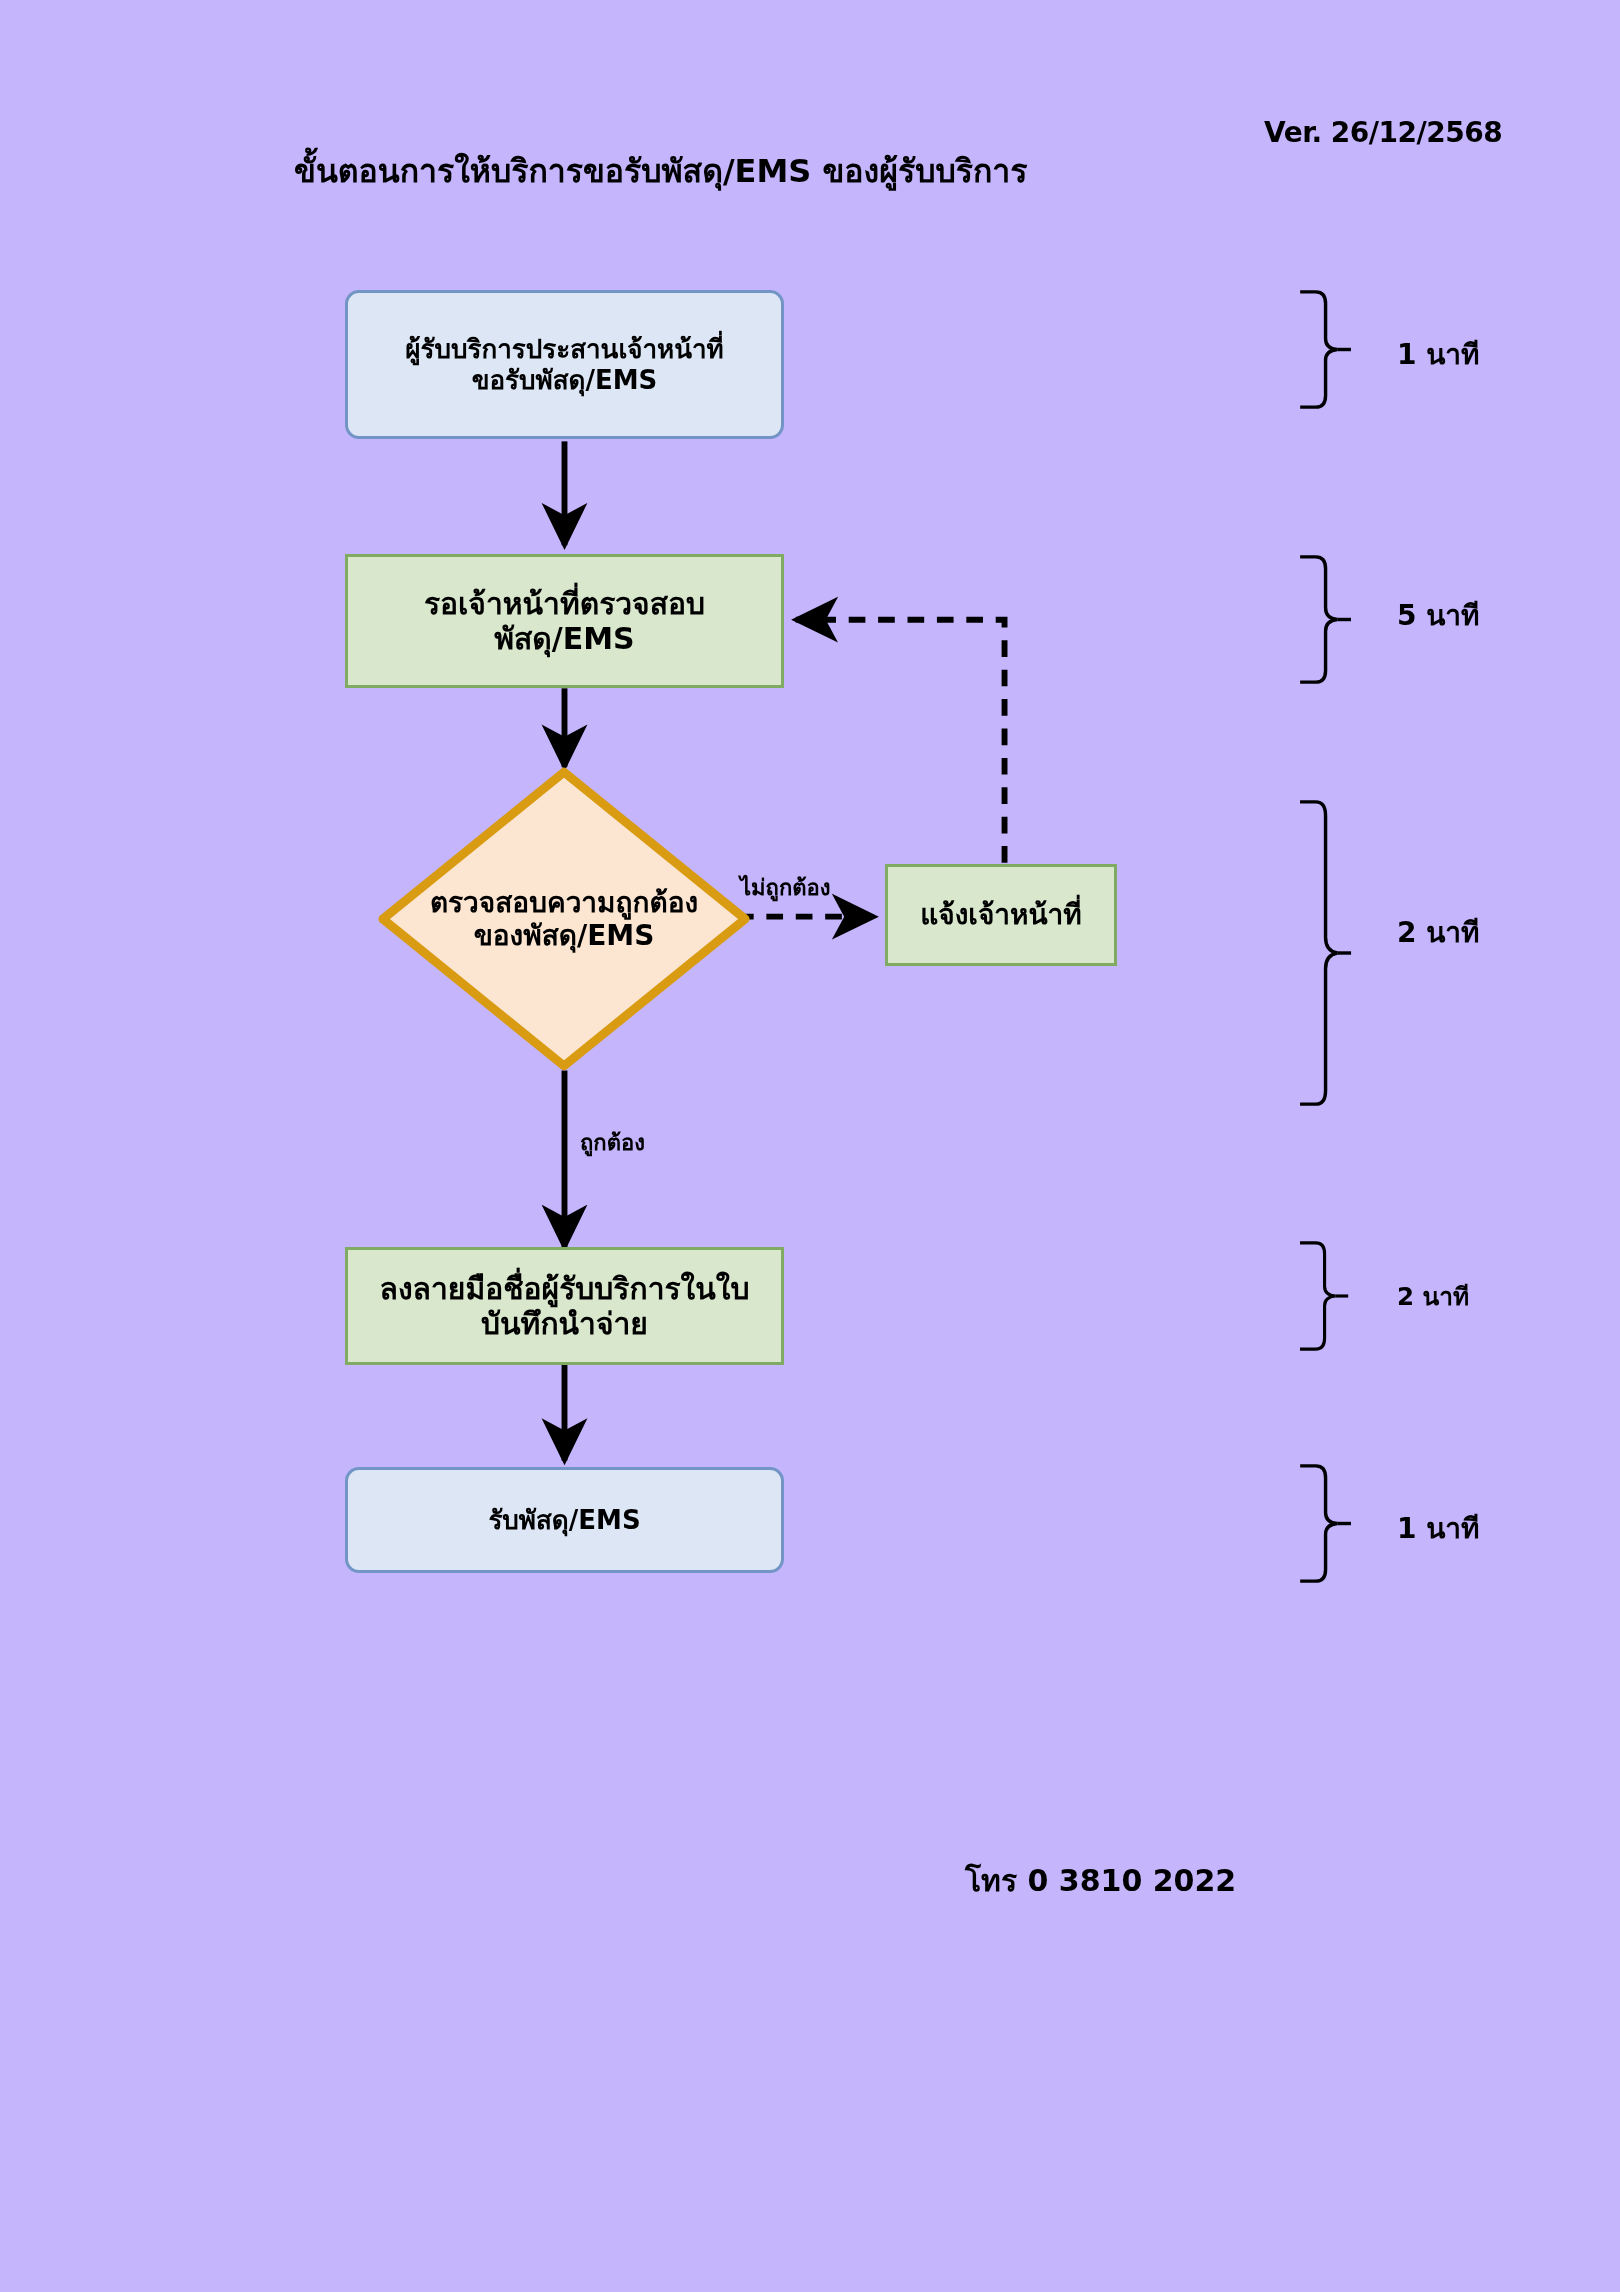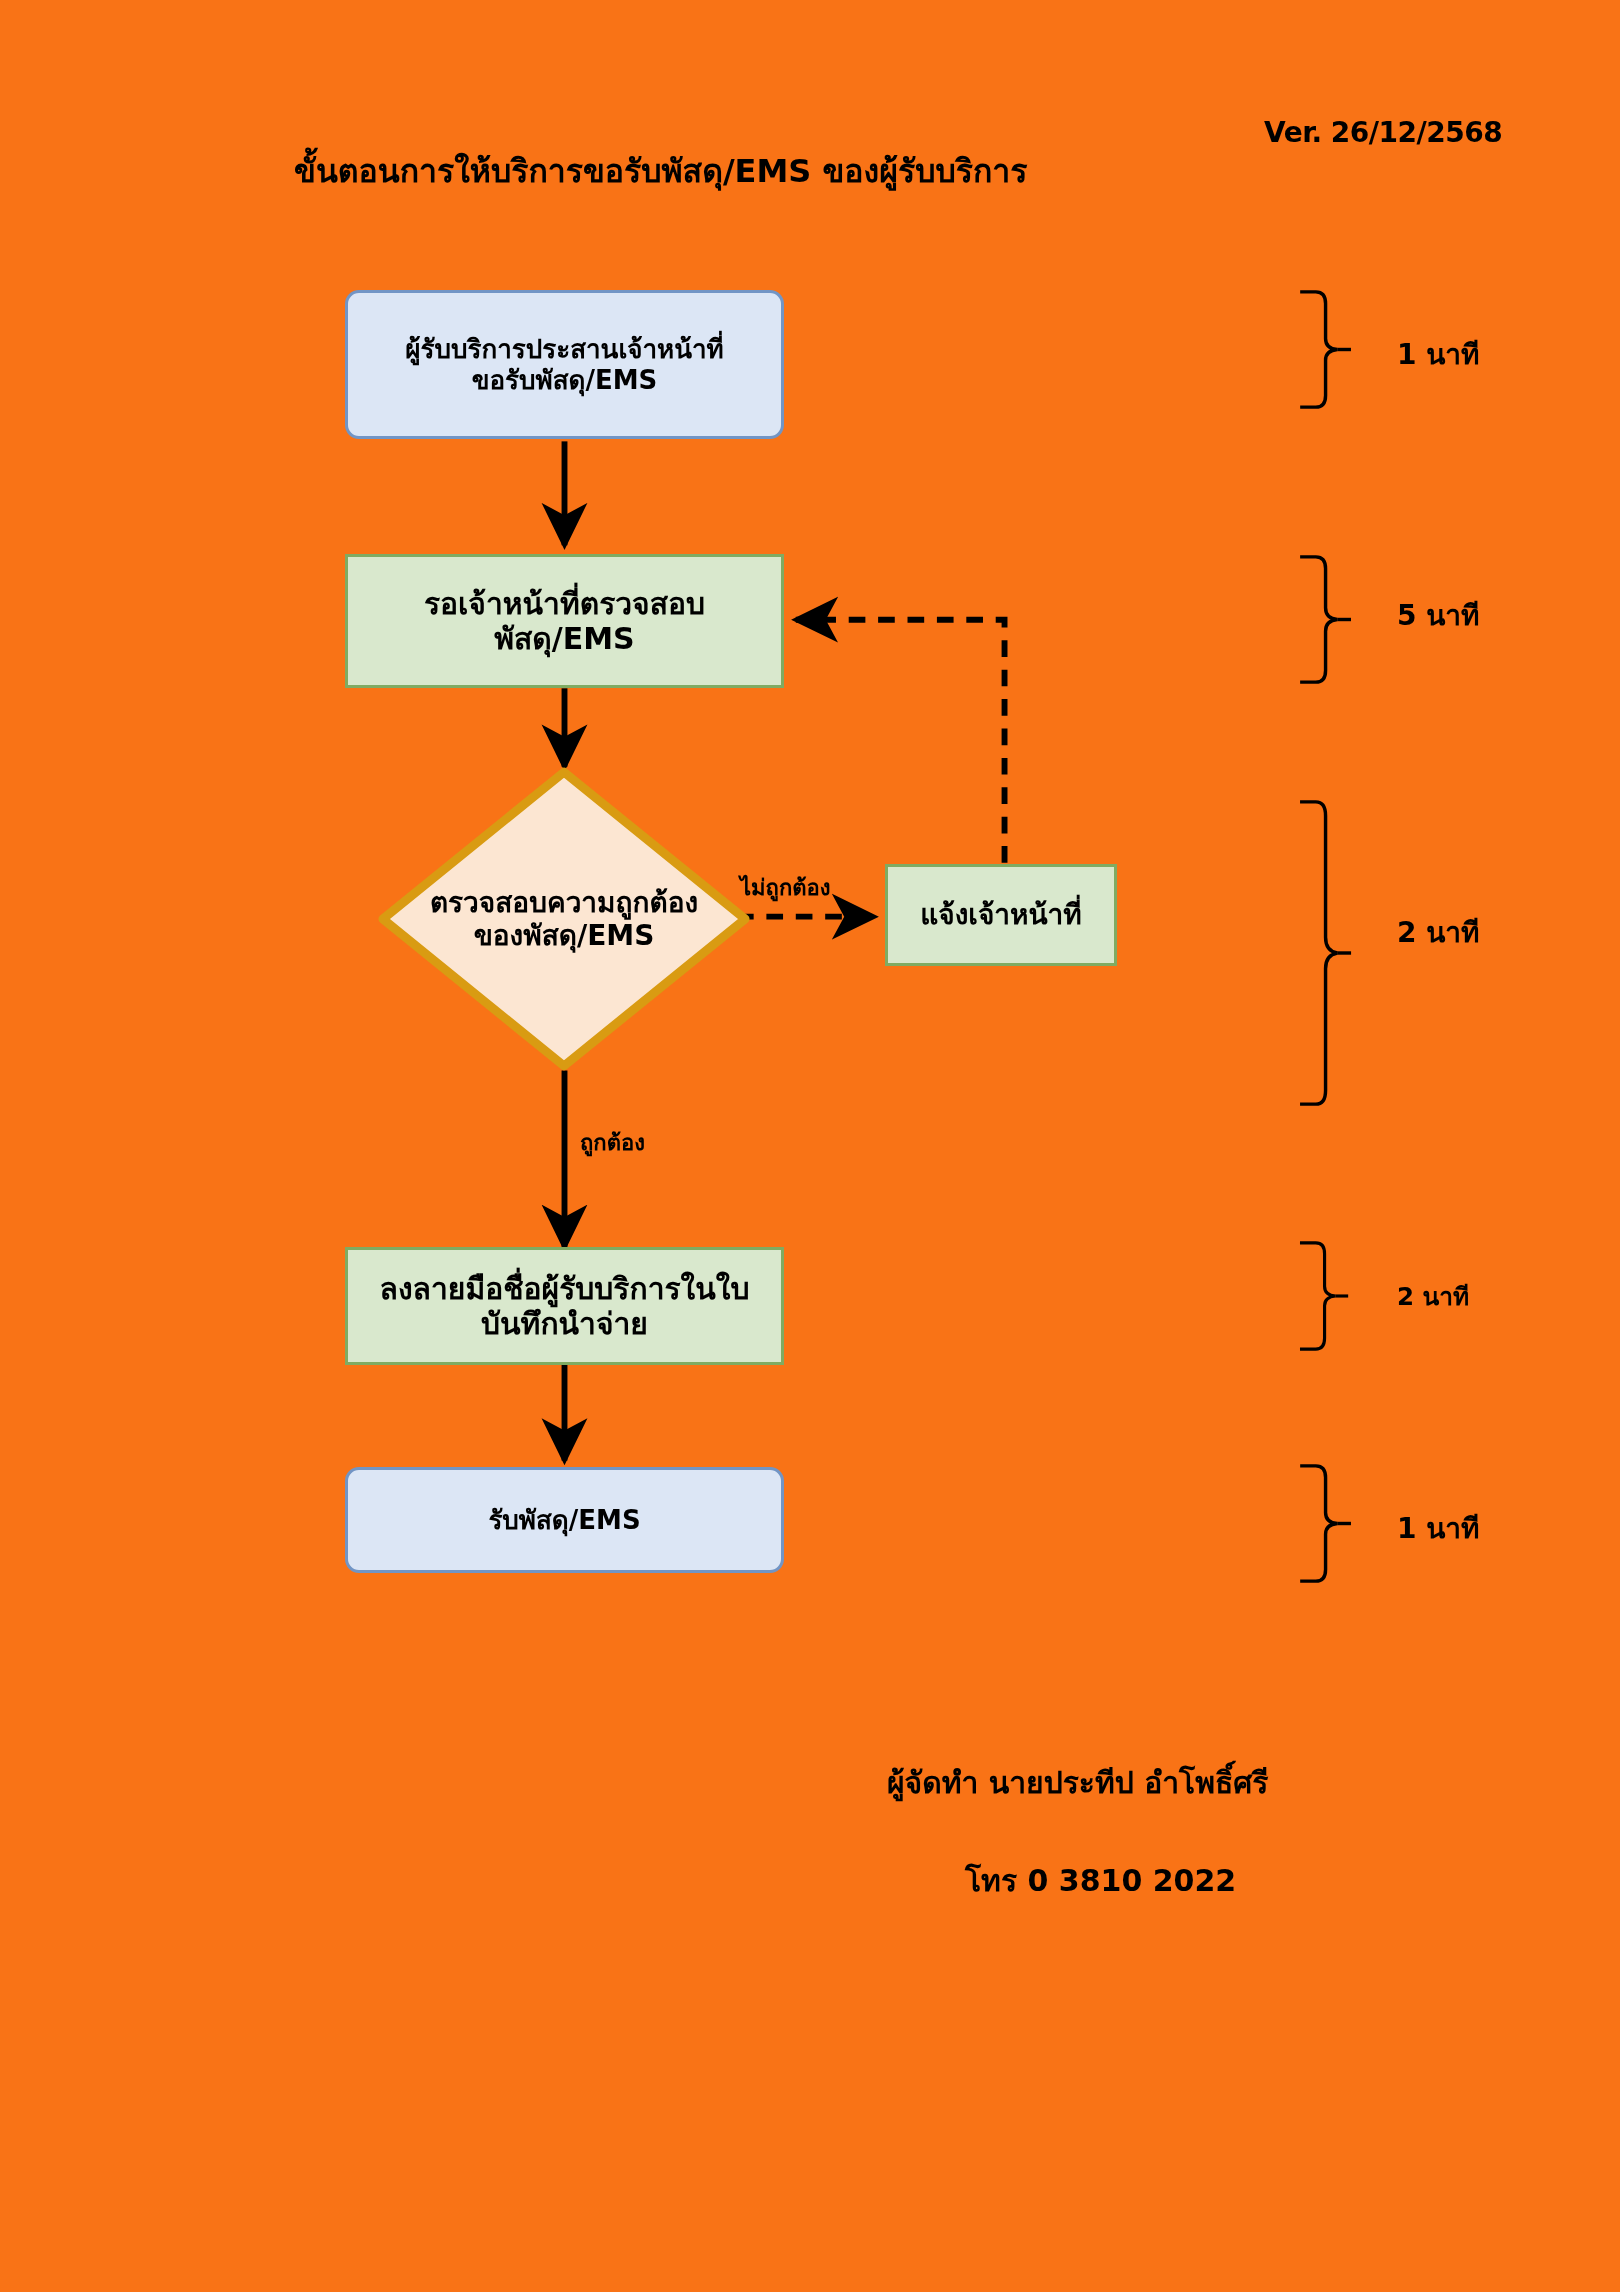--- a/index.html
+++ b/index.html
@@ -7,21 +7,21 @@
     padding: 0;
     background: #ffffff;
   }
   body {
     font-family: "DejaVu Sans", "Liberation Sans", sans-serif;
   }
   #page {
     position: relative;
     width: 1620px;
     height: 2293px;
-    background: #f97316;
+    background: #c4b5fd;
     overflow: hidden;
   }
 
   
   .version {
     position: absolute;
     left: 1264px;
     top: 116px;
     width: 255px;
     text-align: left;
@@ -238,17 +238,16 @@
     <line x1="42" y1="60" x2="55" y2="60" stroke="#000000" stroke-width="3.2"></line>
   </svg>
   <div class="duration small" style="left:1397px; top:1277px;">2 นาที</div>
 
   <svg class="brace" style="left:1294px; top:1460px;" width="69" height="127" viewBox="0 0 70 130" xmlns="http://www.w3.org/2000/svg">
     <path d="M6,6 L22,6 Q32,6 32,18 L32,54 Q32,64 44,65 Q32,66 32,76 L32,112 Q32,124 22,124 L6,124" fill="none" stroke="#000000" stroke-width="3.5"></path>
     <line x1="44" y1="65" x2="58" y2="65" stroke="#000000" stroke-width="3.5"></line>
   </svg>
   <div class="duration" style="left:1397px; top:1506px;">1 นาที</div>
 
-  <div class="footer-line" style="left:887px; top:1759px;">ผู้จัดทำ นายประทีป อำโพธิ์ศรี</div>
   <div class="footer-line" style="left:965px; top:1857px;">โทร 0 3810 2022</div>
 
 </div>
 
 
 </body></html>

